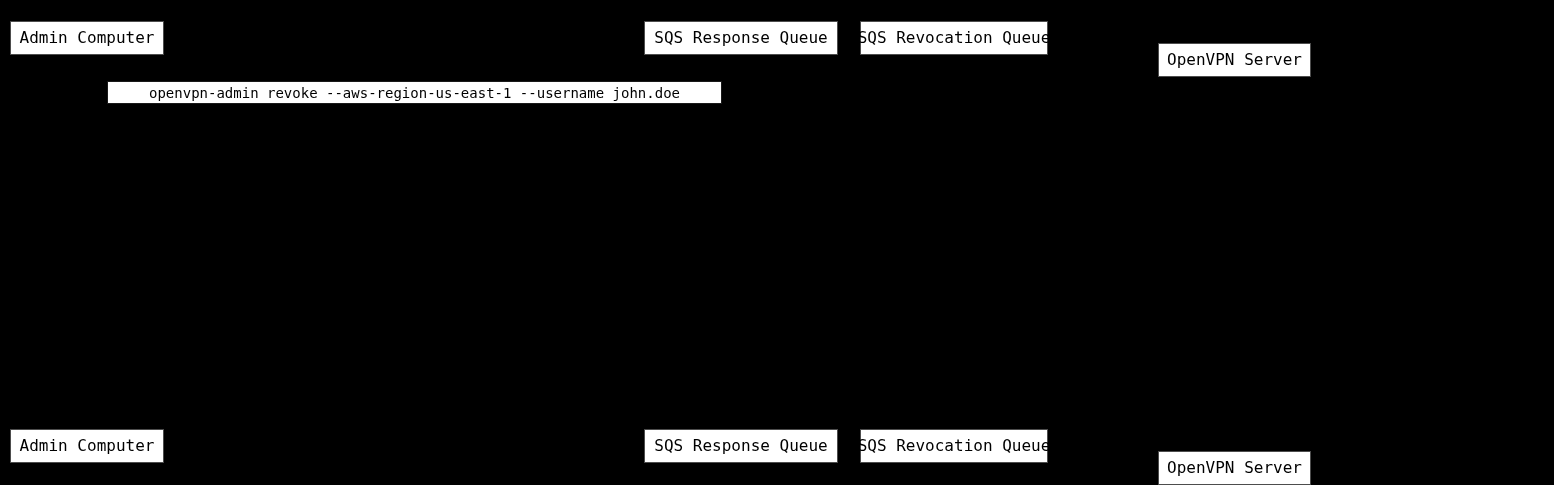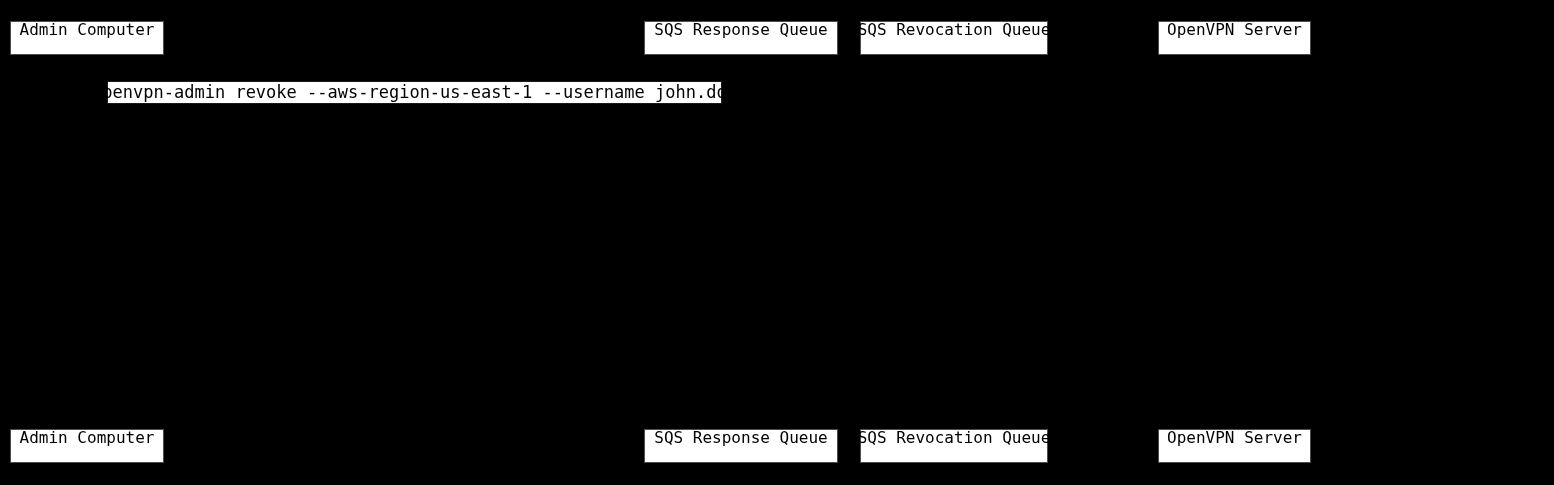--- a/index.html
+++ b/index.html
@@ -16,46 +16,46 @@
     font-family: "DejaVu Sans Mono", "Liberation Mono", monospace;
   }
   .actor-box {
     position: absolute;
     box-sizing: border-box;
     height: 34px;
     background: var(--box-bg, #ffffff);
     border: 1px solid var(--box-border, #4d4d4d);
     color: var(--box-text, #000000);
     display: flex;
-    align-items: flex-start;
+    align-items: center;
     justify-content: center;
     font-size: 16px;
     line-height: 1;
     white-space: nowrap;
   }
   .row-top    { top: 21px; }
   .row-bottom { top: 429px; }
   .actor-admin      { left: 10px;   width: 154px; }
   .actor-response   { left: 644px;  width: 194px; }
   .actor-revocation { left: 860px;  width: 188px; }
-  .actor-openvpn    { left: 1158px; width: 153px; }
+  .actor-openvpn    { left: 1158px; width: 153px; margin-top: 22px; }
   .message-label {
     position: absolute;
     box-sizing: border-box;
     left: 107px;
     top: 81px;
     width: 615px;
     height: 23px;
     background: var(--box-bg, #ffffff);
     border: 1px solid #1a1a1a;
     color: var(--box-text, #000000);
     display: flex;
     align-items: center;
     justify-content: center;
-    font-size: 17px;
+    font-size: 14px;
     line-height: 1;
     white-space: nowrap;
   }
 </style>
 </head>
 <body>
 
 <div id="diagram-canvas" style="--canvas-bg: #000000; --box-bg: #ffffff; --box-text: #000000; --box-border: #4d4d4d;">
 
   <div class="actor-box row-top actor-admin">

